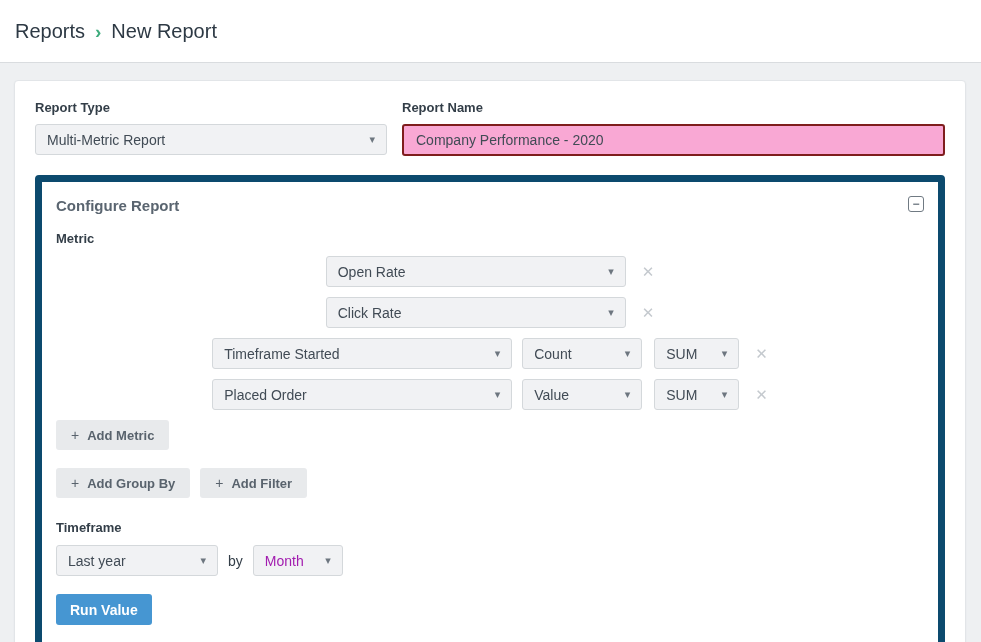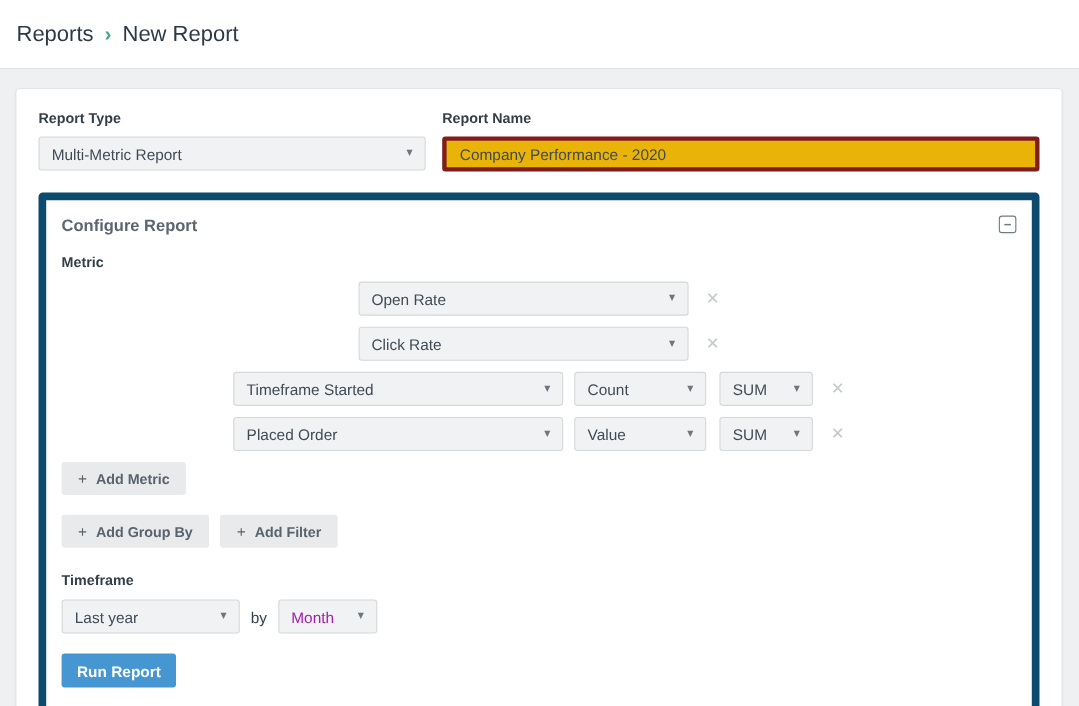--- a/index.html
+++ b/index.html
@@ -22,22 +22,22 @@
 
   .top-row { display:flex; gap:15px; }
   .col-type { width:352px; flex:none; }
   .col-name { flex:1; }
 
   .select { height:31px; background:#f1f2f4; border:1px solid #d4d8db; border-radius:3px;
             display:flex; align-items:center; justify-content:space-between;
             padding:0 11px; font-size:14px; color:#414b55; cursor:pointer; user-select:none; }
   .caret { color:#6d767f; font-size:11px; line-height:1; }
 
-  .text-input { width:100%; height:32px; border:4px solid #7f1d1d; border-radius:3px;
-                padding:4px 12px; font-size:14px; color:#414b55; background:#eab308;
+  .text-input { width:100%; height:32px; border:2px solid #7f1d1d; border-radius:3px;
+                padding:4px 12px; font-size:14px; color:#414b55; background:#f9a8d4;
                 font-family:"Liberation Sans", sans-serif; outline:none; }
 
   
   .configure-box { margin-top:19px; border:7px solid #0c4a6e; border-radius:4px;
                    padding:13px 14px 19px 14px; position:relative; }
   .configure-title { font-size:15px; font-weight:700; color:#5a6570; padding-top:2px; }
   .collapse-btn { position:absolute; top:14px; right:14px; width:16px; height:16px;
                   border:1.5px solid #707a83; border-radius:3px; background:#fff;
                   color:#707a83; font-size:12px; line-height:12px; font-weight:700;
                   display:flex; align-items:center; justify-content:center; cursor:pointer; }
@@ -179,17 +179,17 @@
           <span class="sel-text">Last year</span>
           <span class="caret">▾</span>
         </div>
         <span class="by-label">by</span>
         <div class="select interval-select">
           <span class="sel-text">Month</span>
           <span class="caret">▾</span>
         </div>
       </div>
 
-      <button class="run-btn">Run Report</button>
+      <button class="run-btn">Run Value</button>
     </div>
 
   </div>
 </div>
 
 </body></html>

